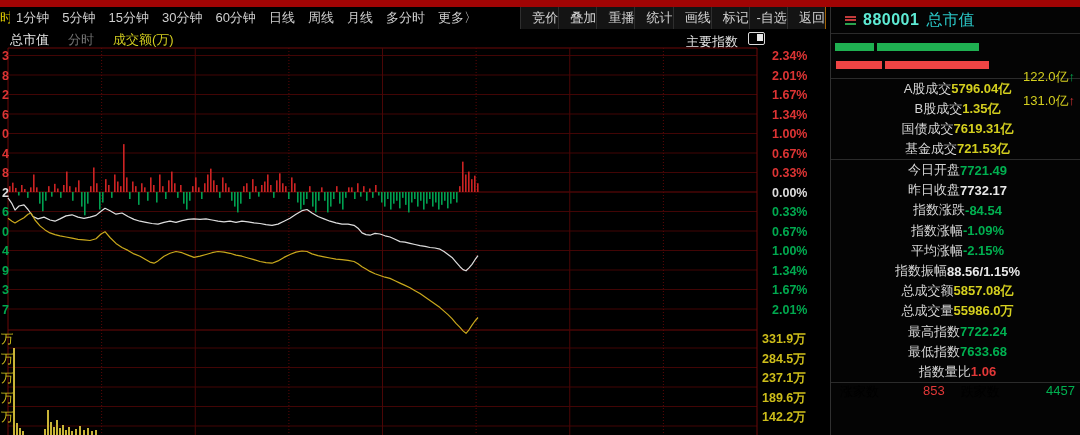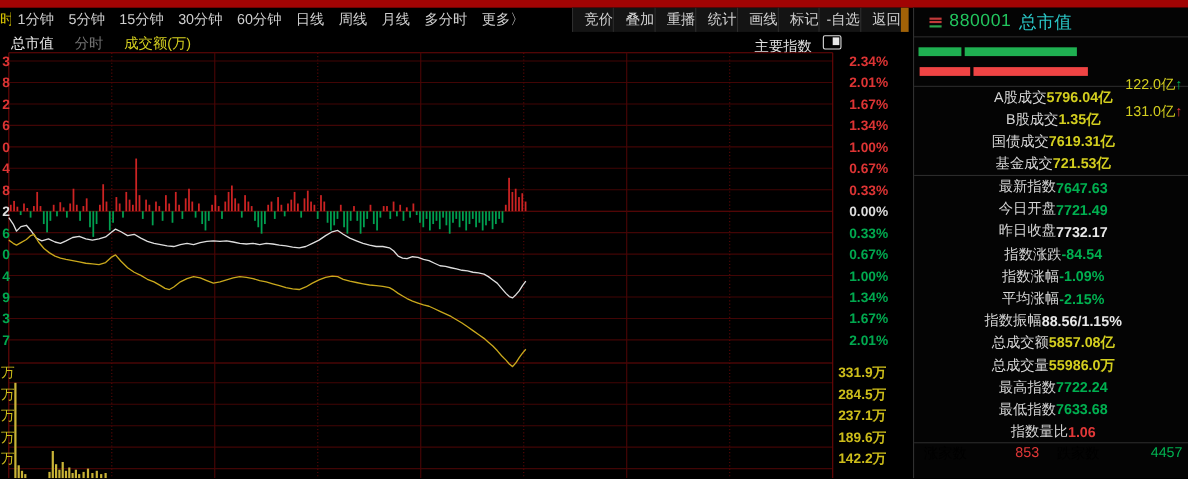--- a/index.html
+++ b/index.html
@@ -6,33 +6,33 @@
   #app{position:relative;width:1080px;height:435px;overflow:hidden;background:#000;
        font-family:"Liberation Sans","DejaVu Sans",sans-serif;-webkit-font-smoothing:antialiased;}
   .strip{position:absolute;top:0;left:0;width:1080px;height:7px;background:#a10404;}
   
   .toolbar{position:absolute;top:7px;left:0;width:518px;height:22px;display:flex;align-items:center;
            color:#cfcfcf;font-size:13px;white-space:nowrap;overflow:hidden;}
   .toolbar .pp{color:#d8c400;width:10px;overflow:hidden;display:inline-block;margin-right:6px;}
   .toolbar .ti{margin-right:13px;cursor:default;}
   .actions{position:absolute;top:7px;left:520px;width:306px;height:22px;display:flex;color:#d2d2d2;font-size:13px;}
   .actions .ai{flex:1;text-align:right;line-height:22px;border-left:1px solid #2e2e2e;background:#141414;}
-  .actions .ai:last-child{border-right:7px solid #a16207;}
+  .actions .ai:last-child{border-right:1px solid #a16207;}
   
   .subheader{position:absolute;top:29px;left:0;width:828px;height:19px;font-size:13px;}
   .subheader .tab{position:absolute;top:2px;}
   .mi-label{position:absolute;left:686px;top:4px;color:#e0e0e0;}
   .mi-toggle{position:absolute;left:748px;top:3px;width:15px;height:11px;border:1.5px solid #dcdcdc;border-radius:2px;}
   .mi-toggle .knob{position:absolute;right:1px;top:1px;width:6px;height:6.5px;background:#e8e8e8;}
   
   .panel{position:absolute;left:830px;top:7px;width:250px;height:428px;background:#040404;border-left:1px solid #303030;font-size:13px;}
   .p-head{height:26px;display:flex;align-items:center;padding-left:14px;}
   .menu-ico{width:11px;margin-right:7px;display:inline-block;}
   .menu-ico i{display:block;height:2px;margin:1.5px 0;}
-  .p-code{color:#22c55e;font-size:16px;font-weight:normal;letter-spacing:.5px;margin-right:7px;}
+  .p-code{color:#5eead4;font-size:16px;font-weight:bold;letter-spacing:.5px;margin-right:7px;}
   .p-name{color:#2bc8c8;font-size:16px;}
   .divider{height:0;border-top:1px solid #2b2b2b;}
   .flow{position:relative;height:44px;}
   .flow .bar{position:absolute;height:8px;}
   .flow .fv{position:absolute;right:6px;width:90px;text-align:right;margin-top:28px;}
   .rows .row{display:flex;justify-content:center;align-items:center;height:20px;padding:0 6px 0 9px;}
   .rows.r12 .row{height:20.2px;}
   .row .lbl{color:#d6d6d6;}
   .row .val{font-weight:bold;}
   .pair{display:flex;align-items:flex-start;height:23px;padding:0 6px 0 9px;}
@@ -364,24 +364,20 @@
           <span class="val c-yellow">7619.31亿</span>
         </div>
         <div class="row">
           <span class="lbl">基金成交</span>
           <span class="val c-yellow">721.53亿</span>
         </div>
       </div>
     <div class="divider"></div>
     <div class="rows r12" id="sec1">
         <div class="row">
-          <span class="lbl">最新指数</span>
-          <span class="val c-green">7647.63</span>
-        </div>
-        <div class="row">
           <span class="lbl">今日开盘</span>
           <span class="val c-green">7721.49</span>
         </div>
         <div class="row">
           <span class="lbl">昨日收盘</span>
           <span class="val c-white">7732.17</span>
         </div>
         <div class="row">
           <span class="lbl">指数涨跌</span>
           <span class="val c-green">-84.54</span>

